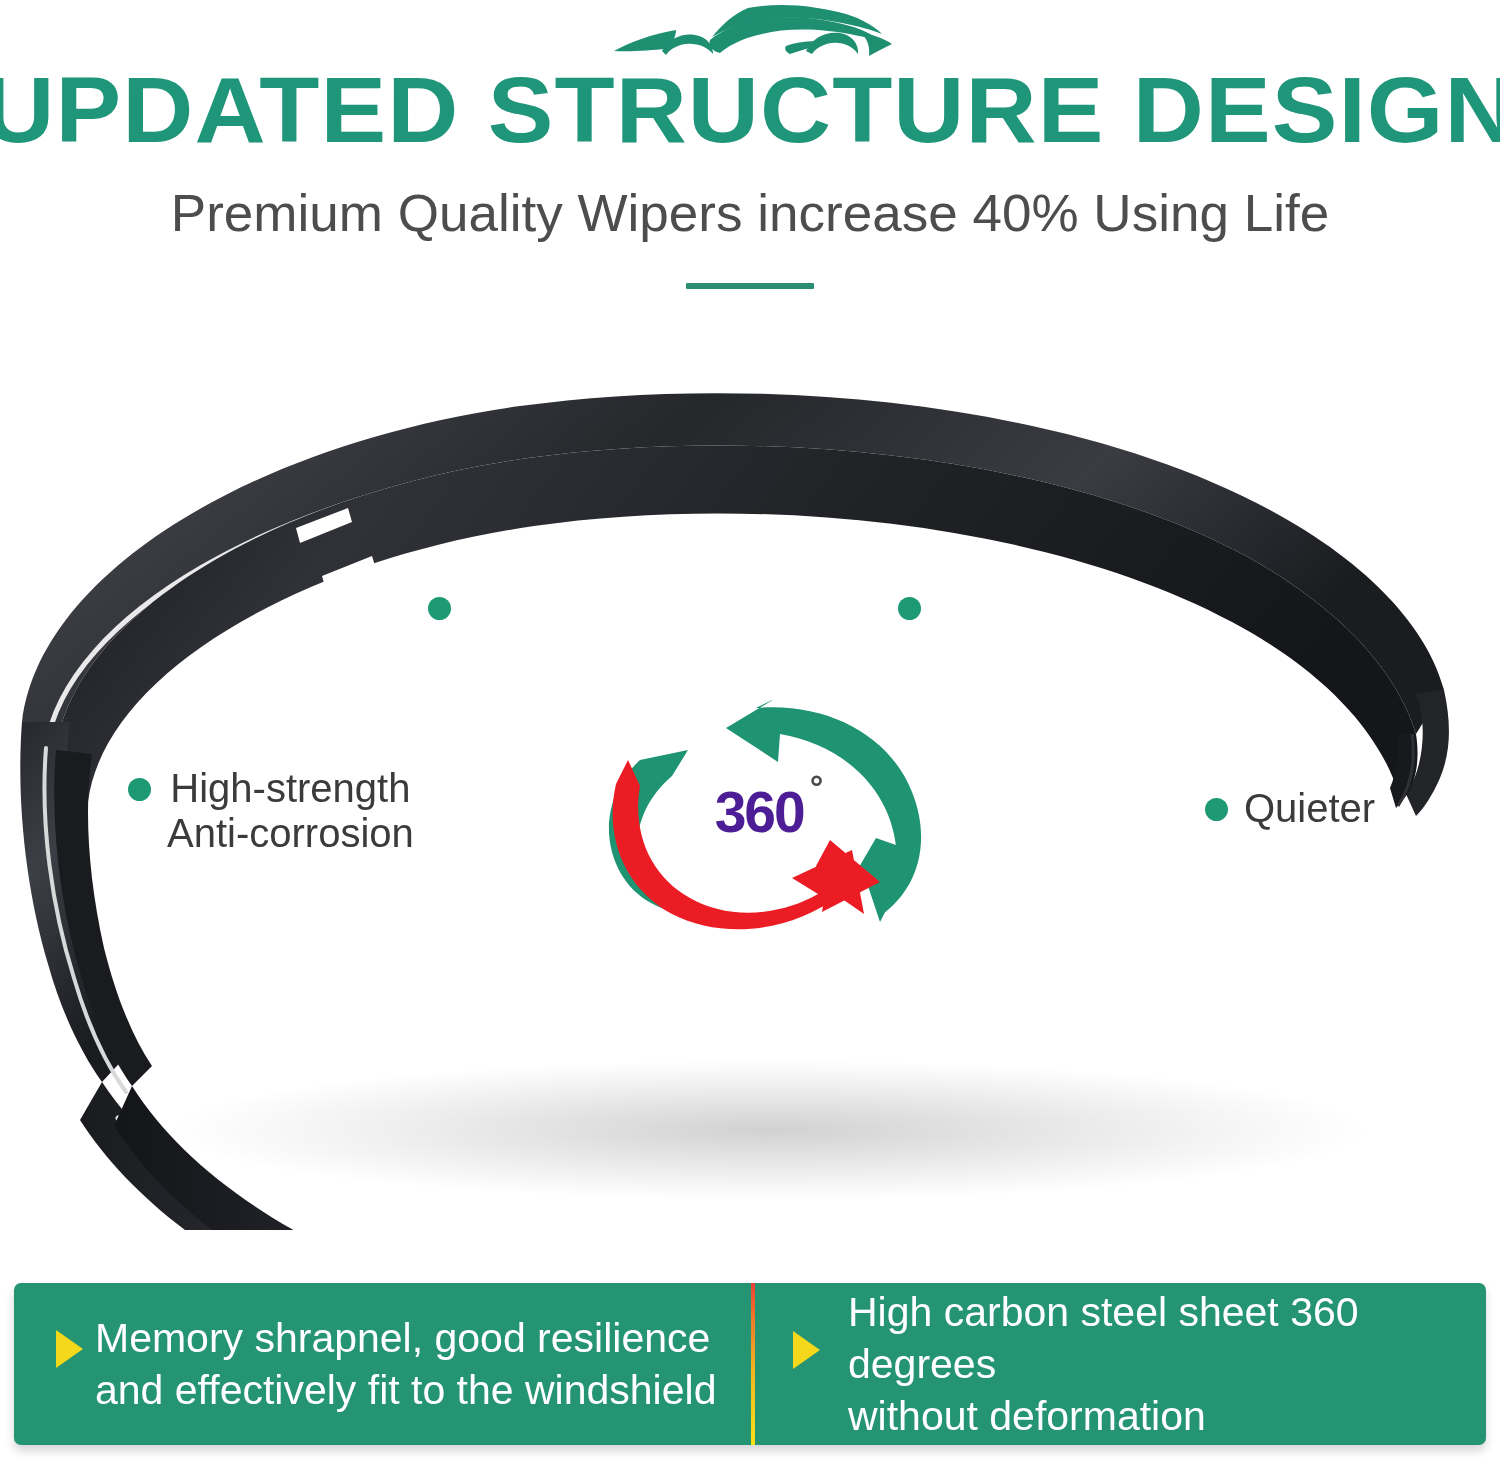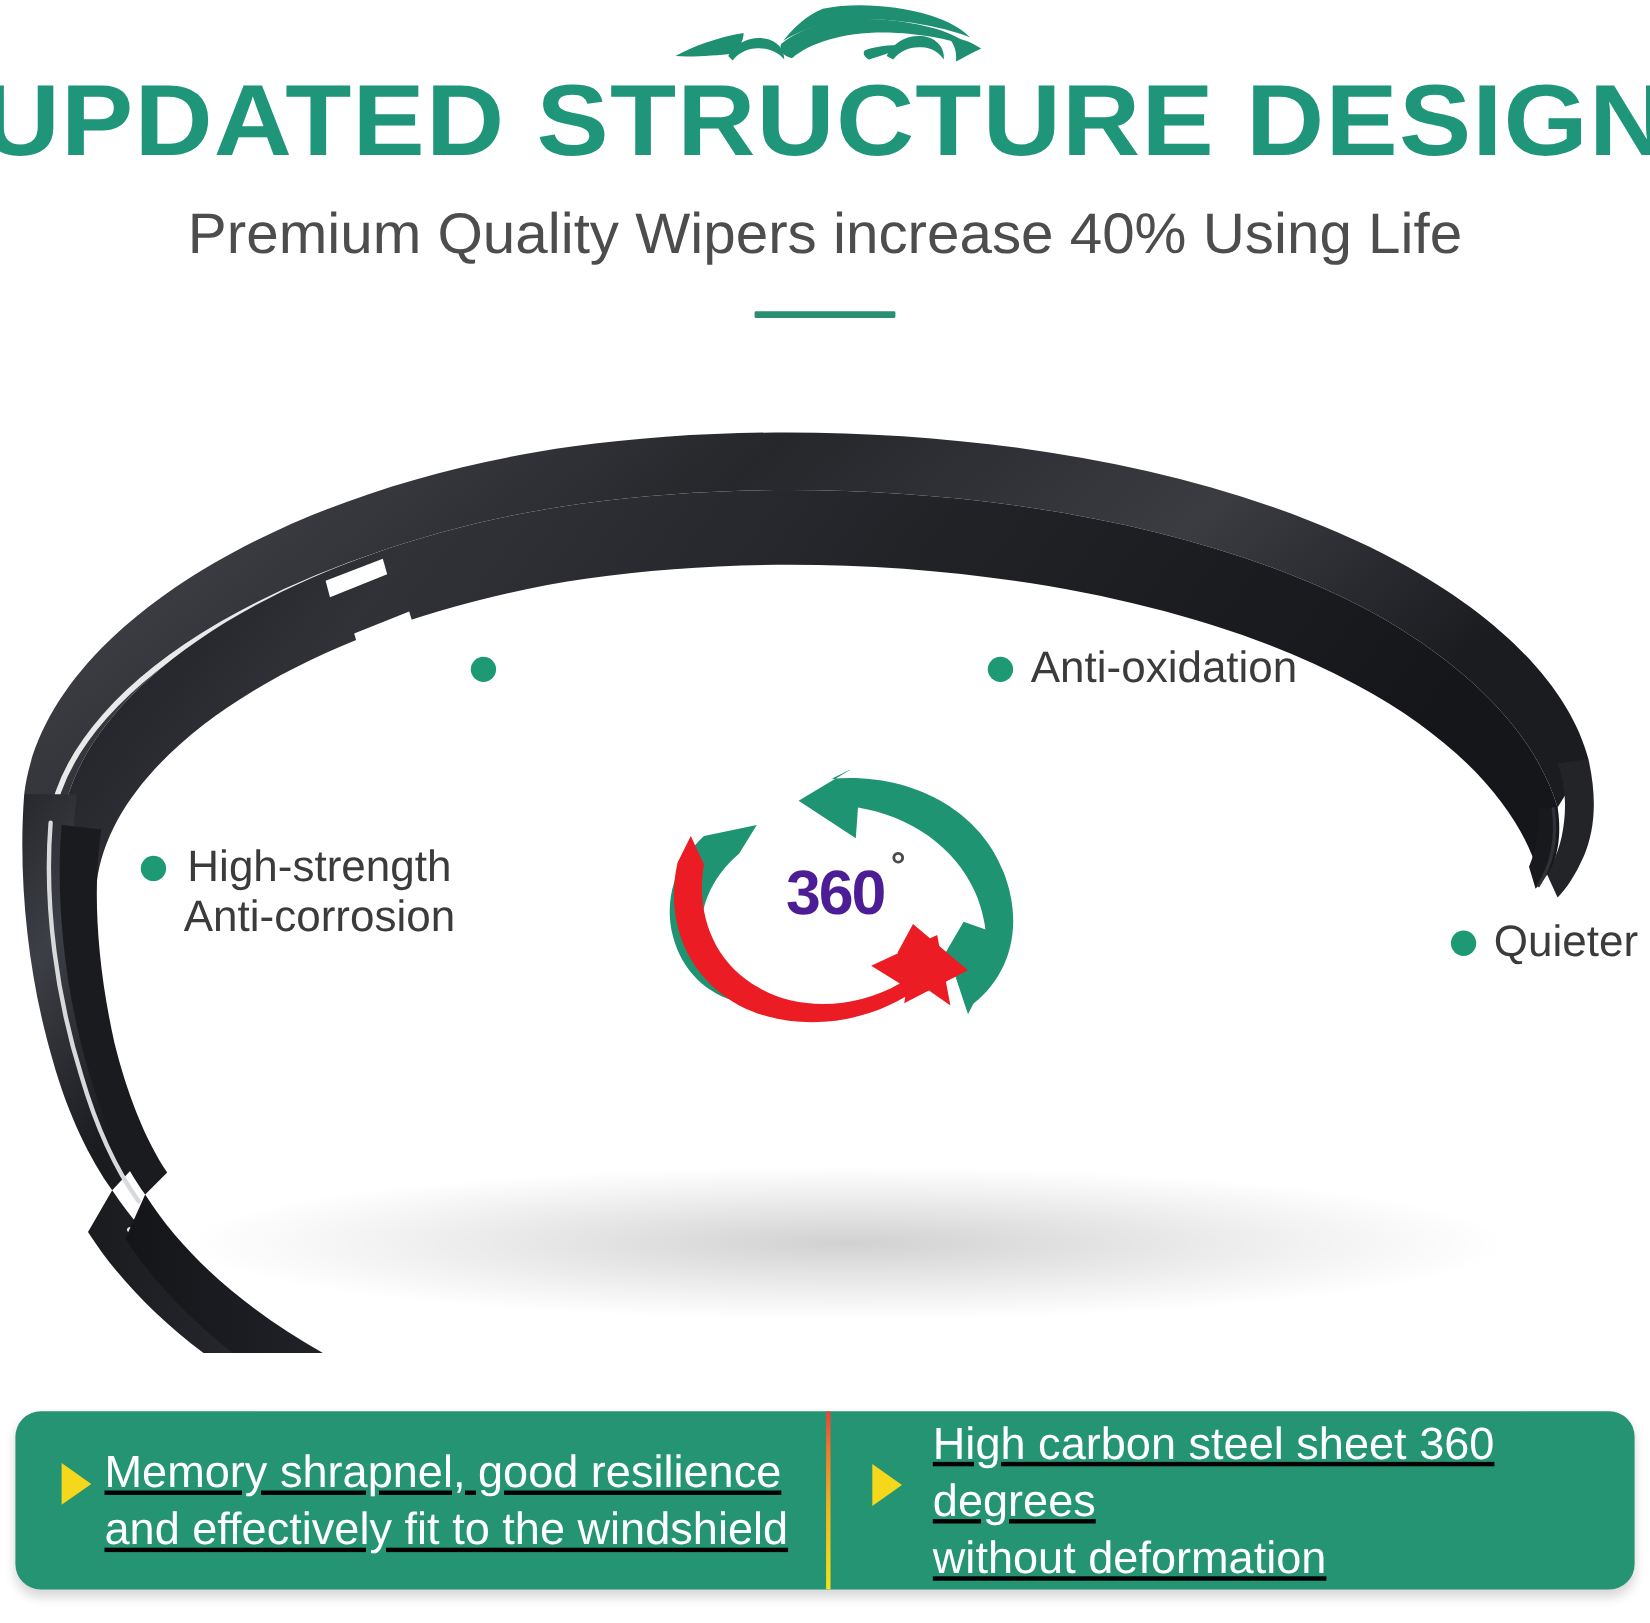--- a/index.html
+++ b/index.html
@@ -62,21 +62,21 @@
   .feat .dot {
     width:23px; height:23px; border-radius:50%;
     background:#1d9a74; flex:0 0 auto; margin-top:12px;
   }
   .feat .txt { font-weight:normal; }
   .feat .txt .l2 { display:block; }
 
   #feat-tough      { left:428px; top:585px; }
   #feat-anti-ox    { left:898px; top:585px; }
   #feat-high-str   { left:128px; top:766px;text-align:center; }
-  #feat-quieter    { left:1319px; top:786px;margin-top:48px; }
+  #feat-quieter    { left:1205px; top:786px; }
 
   
   .badge360 { position:absolute; left:580px; top:700px; width:380px; height:235px; }
   .badge360 svg { display:block; width:380px; height:235px; }
   .badge360 .b-text {
     position:absolute; left:0; top:0; width:380px; height:235px;
     display:flex; align-items:center; justify-content:center;
     pointer-events:none;
   }
   .badge360 .b-num {
@@ -88,25 +88,24 @@
   .badge360 .b-deg {
     font-family:"Liberation Sans", sans-serif;
     font-weight:bold; font-size:34px; color:#4a4a4a;
     position:relative; top:-30px; left:2px;
   }
 
   
   .banner {
     position:absolute; left:14px; top:1283px;
     width:1472px; height:162px;
-    background:#259473; border-radius:23px;
+    background:#259473; border-radius:7px;
     display:flex;
     box-shadow:0 6px 10px rgba(0,0,0,0.16);
     overflow:hidden;
-    text-decoration:underline;
   }
   .banner-col {
     flex:1 1 0; position:relative;
     display:flex; align-items:center;
     padding:0 0 0 42px;
   }
   .banner-col.right { padding-left:44px;gap:16px; }
   .banner-divider {
     position:absolute; left:50.1%; top:0; width:4px; height:100%;
     background:linear-gradient(to bottom,#e8423a 0%,#ef7a2a 22%,#f3b521 55%,#f7e21a 100%);
@@ -282,21 +281,20 @@
       <path fill="none" stroke="#2f3137" stroke-width="3" d="M 1412 404 C 1416 434, 1410 458, 1398 476"></path>
     </svg>
   </div>
 
   <div class="feat" id="feat-tough">
     <span class="dot"></span>
   </div>
 
   <div class="feat" id="feat-anti-ox">
     <span class="dot"></span>
-    <span class="txt">Anti-oxidation</span>
   </div>
 
   <div class="feat" id="feat-high-str">
     <span class="dot"></span>
     <span class="txt">
       <span>High-strength</span>
       <span class="l2">Anti-corrosion</span>
     </span>
   </div>
 

